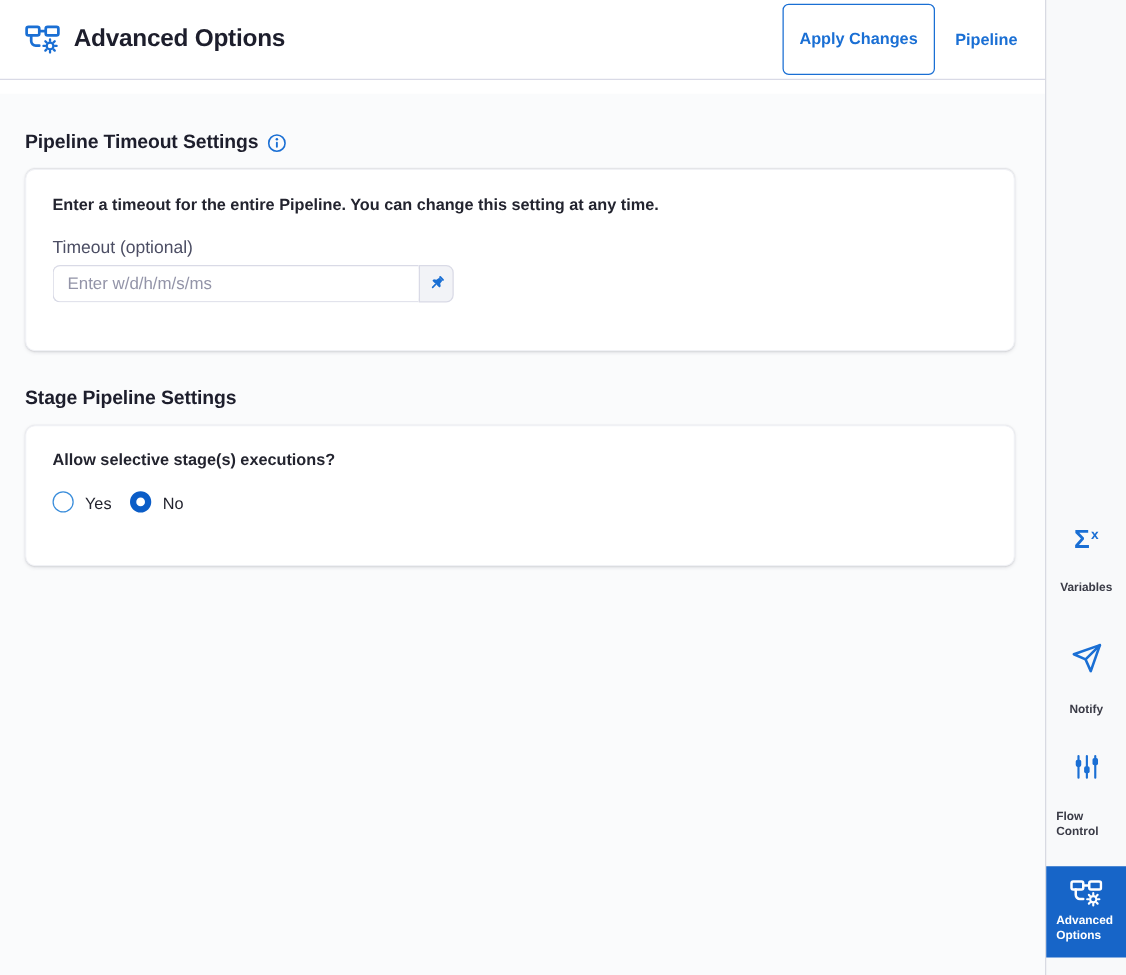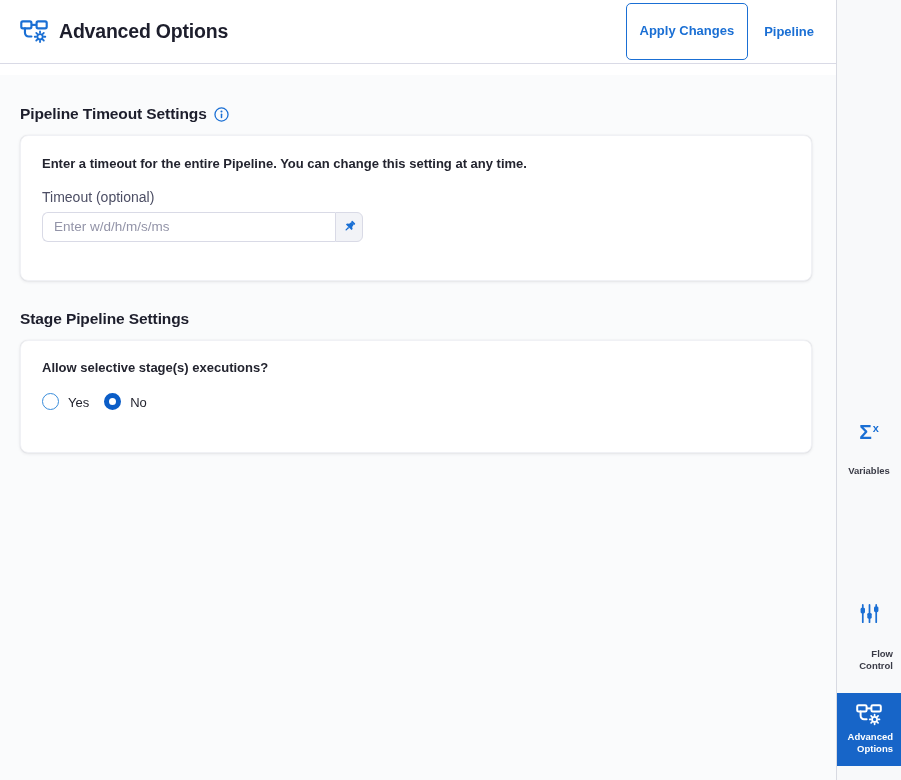--- a/index.html
+++ b/index.html
@@ -94,21 +94,21 @@
     position:absolute;top:0;right:0;width:65px;height:780px;
     background:var(--sidebar-bg);border-left:1px solid #d8dae2;
   }
   .side-item{
     position:absolute;left:0;width:64px;
     display:flex;flex-direction:column;align-items:center;
     gap:23px;color:var(--accent);cursor:pointer;
   }
   .side-label{
     font-size:9.5px;font-weight:700;color:#3a3b46;
-    text-align:right;line-height:1.3;max-width:48px;
+    text-align:left;line-height:1.3;max-width:48px;
   }
   .side-item.selected{background:var(--selected-bg);color:#fff;justify-content:center;}
   .side-item.selected .side-label{color:#fff;}
   .si-variables{top:421px;height:58px;}
   .si-notify{top:514px;height:58px;}
   .si-flow{top:602px;height:66px;}
   .si-advanced{top:693px;height:73px;gap:5px;}
   .sigma{font-size:21px;font-weight:700;line-height:1;color:var(--accent);}
   .sigma .sup{font-size:11px;vertical-align:7px;margin-left:1px;font-weight:700;}
 </style>
@@ -194,20 +194,29 @@
     </div>
   </div>
 
   <div class="sidebar">
 
     <div class="side-item si-variables">
       <span class="sigma">Σ<span class="sup">x</span></span>
       <span class="side-label">Variables</span>
     </div>
 
+    <div class="side-item si-notify">
+      <span style="display:flex;">
+        <svg viewBox="0 0 24 24" width="25" height="25" fill="none" stroke="currentColor" stroke-width="2" stroke-linecap="round" stroke-linejoin="round">
+          <path d="M22 2 11 13"></path>
+          <path d="M22 2 15 22l-4-9-9-4z"></path>
+        </svg>
+      </span>
+      <span class="side-label">Notify</span>
+    </div>
 
     <div class="side-item si-flow">
       <span style="display:flex;">
         <svg viewBox="0 0 24 24" width="23" height="23" fill="currentColor">
           <g stroke="currentColor" stroke-width="1.8" stroke-linecap="round" fill="none">
             <path d="M5 3v18M12 3v18M19 3v18"></path>
           </g>
           <rect x="2.7" y="6" width="4.6" height="6" rx="1.5"></rect>
           <rect x="9.7" y="11.4" width="4.6" height="6" rx="1.5"></rect>
           <rect x="16.7" y="4.6" width="4.6" height="6" rx="1.5"></rect>

